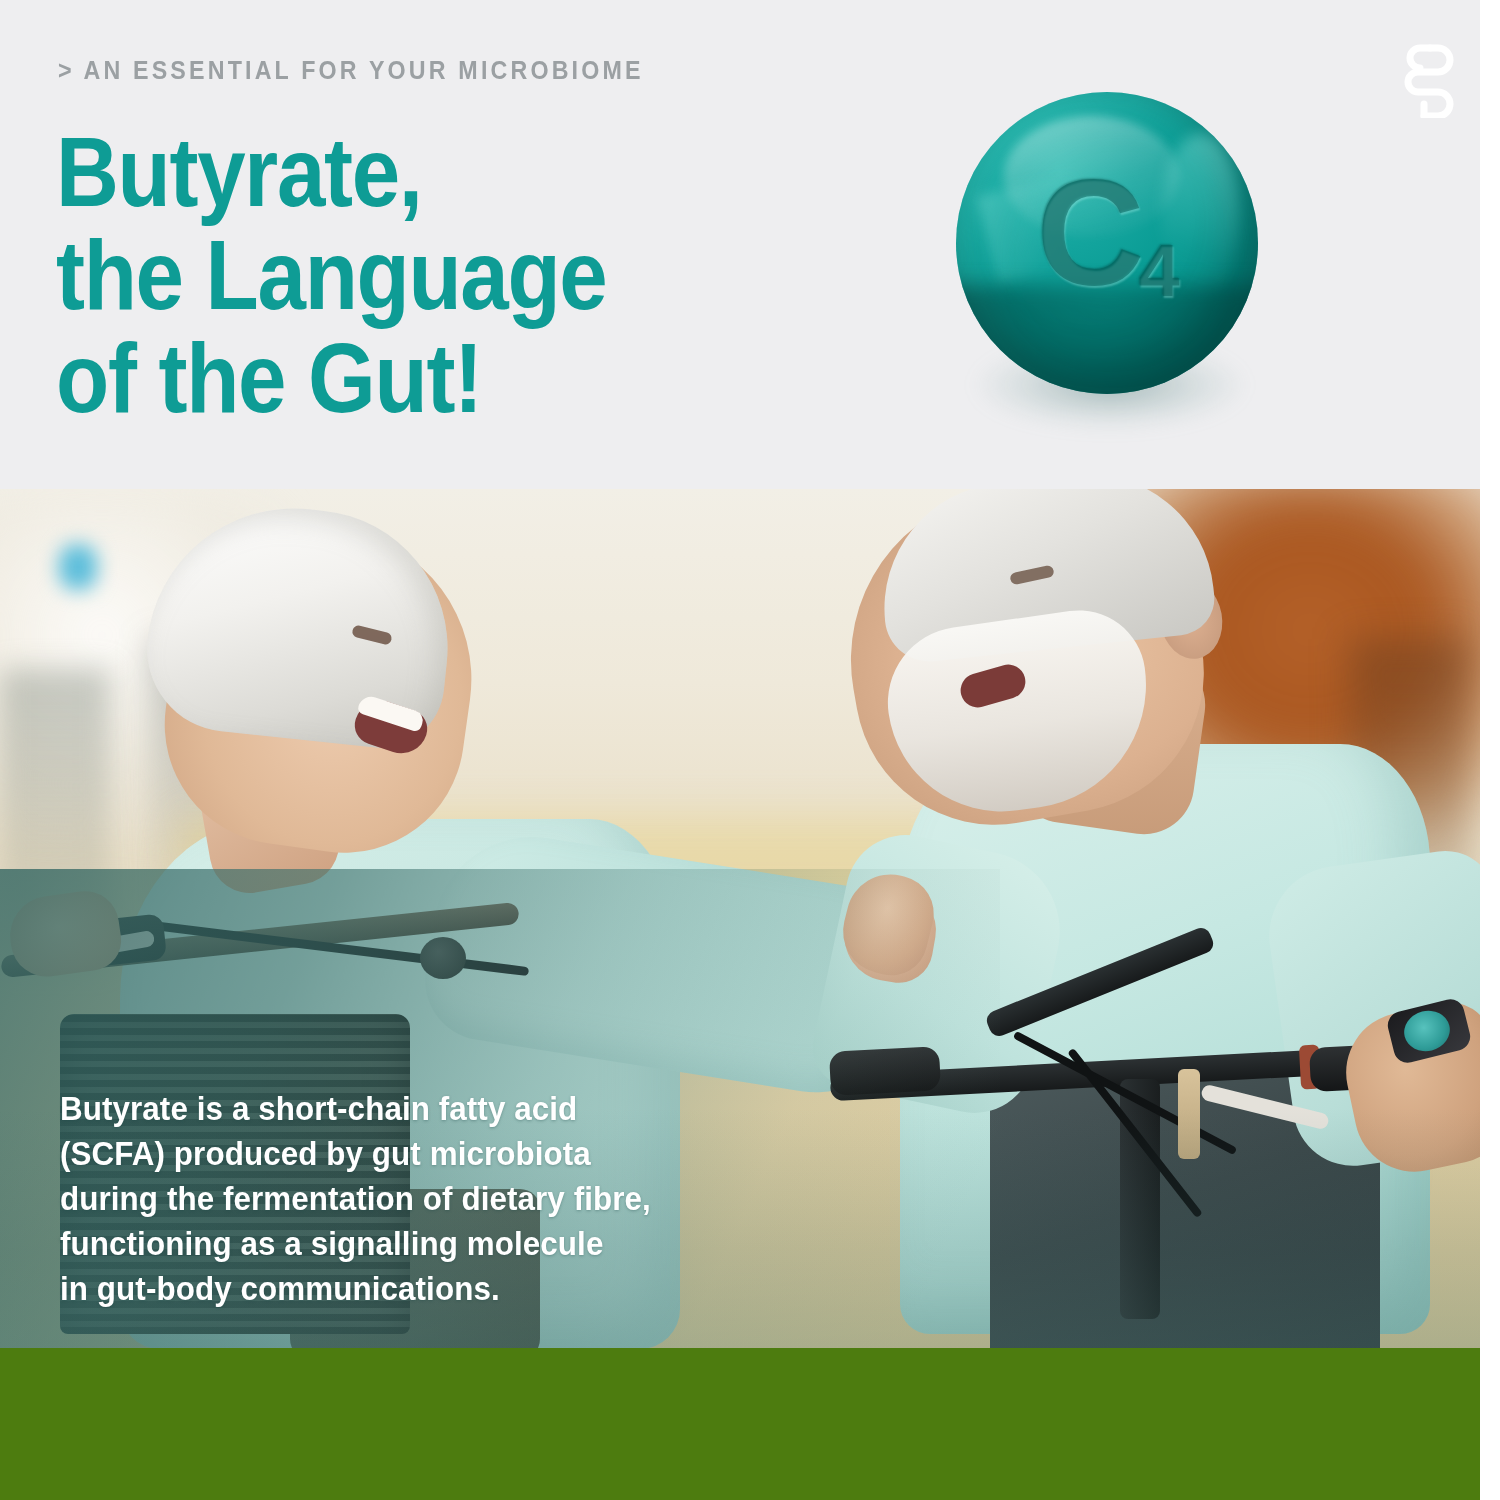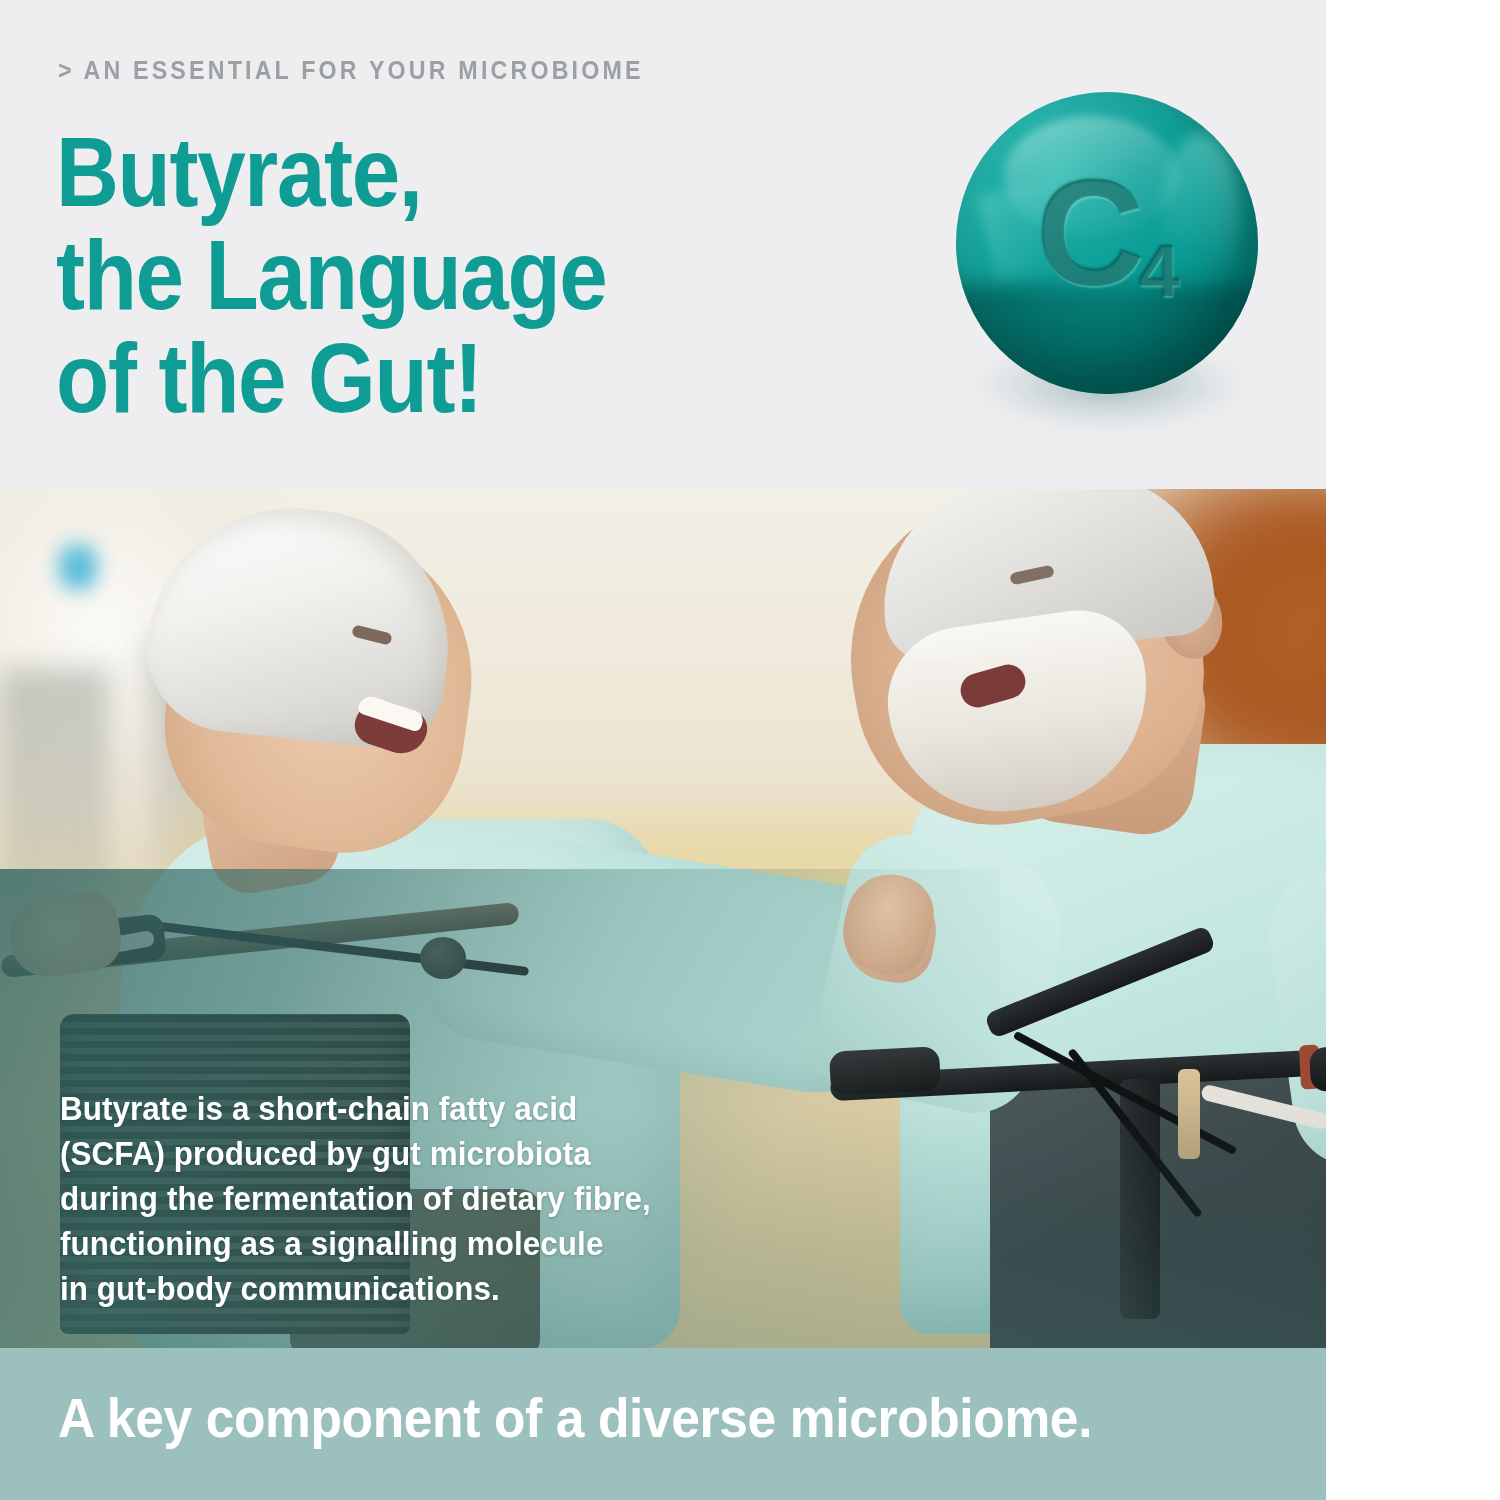--- a/index.html
+++ b/index.html
@@ -2,26 +2,25 @@
 <html><head>
 <meta charset="utf-8">
 <style>
   html, body {
     margin: 0;
     padding: 0;
     background: #ffffff;
   }
   .poster {
     position: relative;
-    width: 1304px;
+    width: 1480px;
     height: 1500px;
     overflow: hidden;
     font-family: "Liberation Sans", sans-serif;
     background: #4d7c0f;
-    padding-left: 22px;
   }
 
   
   .header {
     position: absolute;
     left: 0; top: 0;
     width: 1500px;
     height: 489px;
     background: #eeeef0;
     overflow: hidden;
@@ -644,17 +643,14 @@
   </div>
 
   <div class="body-copy">
     <span>Butyrate is a short-chain fatty acid</span>
     <span>(SCFA) produced by gut microbiota</span>
     <span>during the fermentation of dietary fibre,</span>
     <span>functioning as a signalling molecule</span>
     <span>in gut-body communications.</span>
   </div>
 
-  <div class="banner">
-    <div class="banner-text">A key component of a diverse microbiome.</div>
-  </div>
 
 </div>
 
 </body></html>

